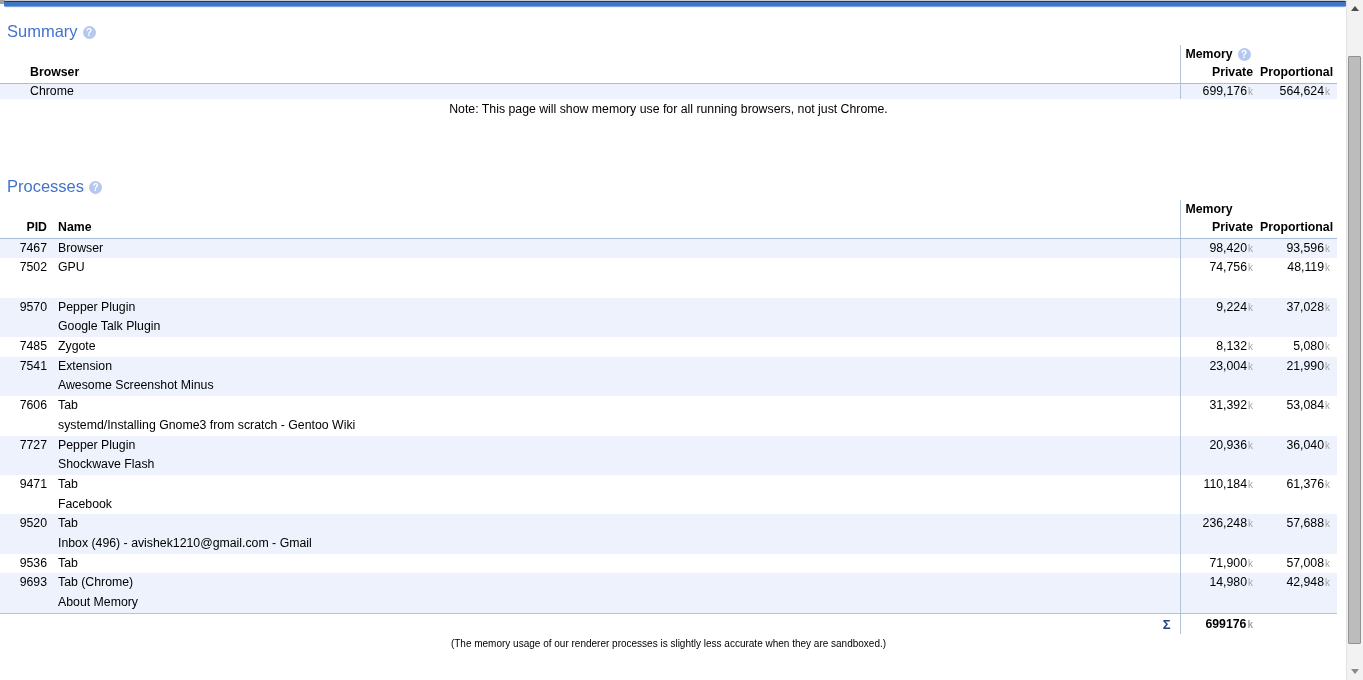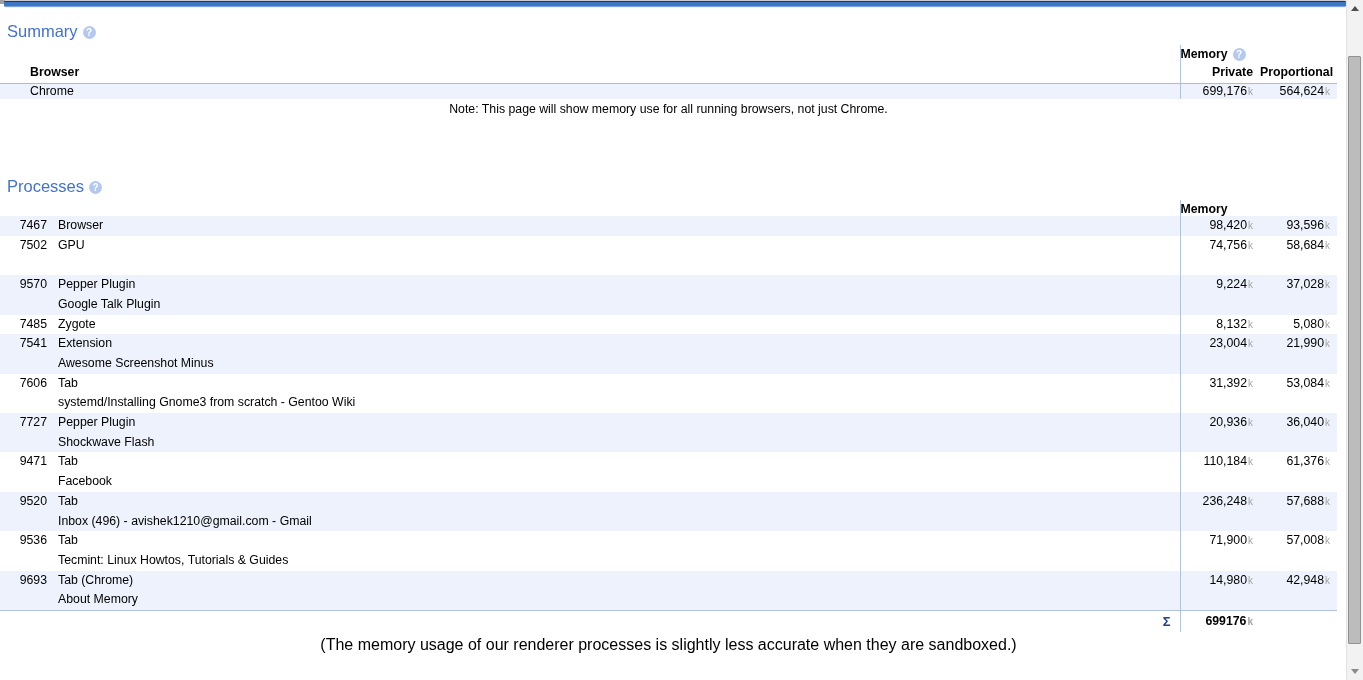--- a/index.html
+++ b/index.html
@@ -44,21 +44,21 @@
   .summary-table { margin-top:4px; }
   .proc-table   { margin-top:4px; }
 
   col.c-pid  { width:47px; }
   col.c-priv { width:80px; }
   col.c-prop { width:77px; }
 
   td, th { padding:0; font-size:12.3px; }
 
   tr.mem-row td { height:16px; vertical-align:bottom; }
-  .mem-head { font-weight:700; white-space:nowrap; }
+  .mem-head { font-weight:700; padding-left:5px; white-space:nowrap; }
   .mem-head .help-icon { vertical-align:0px; }
 
   tr.cols-row th {
     height:22px; vertical-align:bottom; padding-bottom:4px;
     border-bottom:1px solid #a9bcd8; font-weight:700;
   }
   th.h-pid  { text-align:right; }
   th.h-name { text-align:left; padding-left:11px; }
   th.h-browser { text-align:left; padding-left:30px; }
   th.num, td.num { text-align:right; padding-right:7px; white-space:nowrap; }
@@ -74,21 +74,21 @@
   td.p-pid   { text-align:right; }
   td.p-name, td.p-title { padding-left:11px; }
 
   .unit { color:#a5a5a5; font-size:10px; margin-left:1px; }
 
   tr.sum-row td { border-top:1px solid #b3c3da; height:21px; }
   td.sum-sigma { text-align:right; padding-right:9px; font-weight:700; color:#23417e; font-size:13px; }
   td.sum-val { font-weight:700; }
 
   .center-note { text-align:center; margin-top:3px; font-size:12.3px; }
-  .footnote    { text-align:center; margin-top:4px; font-size:16px; }
+  .footnote    { text-align:center; margin-top:4px; font-size:10px; }
 
   
   .scrollbar {
     position:absolute; top:0; right:0; width:17px; height:680px;
     background:#f2f2f2; border-left:1px solid #e2e2e2;
   }
   .sb-btn { position:absolute; left:0; width:16px; height:16px; cursor:pointer; }
   .sb-btn.up   { top:0; }
   .sb-btn.down { top:663px; }
   .tri-up {
@@ -151,33 +151,39 @@
       <col class="c-pid">
       <col>
       <col class="c-priv">
       <col class="c-prop">
     </colgroup>
     <tbody>
       <tr class="mem-row">
         <td colspan="2"></td>
         <td colspan="2" class="mem-head vline"><span>Memory</span></td>
       </tr>
+      <tr class="cols-row">
+        <th class="h-pid">PID</th>
+        <th class="h-name">Name</th>
+        <th class="num vline">Private</th>
+        <th class="num">Proportional</th>
+      </tr>
     </tbody>
     <tbody id="proc-rows">
         <tr class="proc-line1 shaded">
           <td class="p-pid row-cell">7467</td>
           <td class="p-name row-cell">Browser</td>
           <td class="num row-cell vline"><span class="val">98,420</span><span class="unit">k</span></td>
           <td class="num row-cell"><span class="val">93,596</span><span class="unit">k</span></td>
         </tr>
         <tr class="proc-line1">
           <td class="p-pid row-cell">7502</td>
           <td class="p-name row-cell">GPU</td>
           <td class="num row-cell vline"><span class="val">74,756</span><span class="unit">k</span></td>
-          <td class="num row-cell"><span class="val">58,684</span><span class="unit">k</span></td>
+          <td class="num row-cell"><span class="val">48,119</span><span class="unit">k</span></td>
         </tr>
         <tr class="proc-line2">
           <td class="p-pid row-cell"></td>
           <td class="p-title row-cell"></td>
           <td class="num row-cell vline"></td>
           <td class="num row-cell"></td>
         </tr>
         <tr class="proc-line1 shaded">
           <td class="p-pid row-cell">9570</td>
           <td class="p-name row-cell">Pepper Plugin</td>
@@ -254,26 +260,20 @@
           <td class="p-pid row-cell"></td>
           <td class="p-title row-cell">Inbox (496) - avishek1210@gmail.com - Gmail</td>
           <td class="num row-cell vline"></td>
           <td class="num row-cell"></td>
         </tr>
         <tr class="proc-line1">
           <td class="p-pid row-cell">9536</td>
           <td class="p-name row-cell">Tab</td>
           <td class="num row-cell vline"><span class="val">71,900</span><span class="unit">k</span></td>
           <td class="num row-cell"><span class="val">57,008</span><span class="unit">k</span></td>
-        </tr>
-        <tr class="proc-line2">
-          <td class="p-pid row-cell"></td>
-          <td class="p-title row-cell">Tecmint: Linux Howtos, Tutorials &amp; Guides</td>
-          <td class="num row-cell vline"></td>
-          <td class="num row-cell"></td>
         </tr>
         <tr class="proc-line1 shaded">
           <td class="p-pid row-cell">9693</td>
           <td class="p-name row-cell">Tab (Chrome)</td>
           <td class="num row-cell vline"><span class="val">14,980</span><span class="unit">k</span></td>
           <td class="num row-cell"><span class="val">42,948</span><span class="unit">k</span></td>
         </tr>
         <tr class="proc-line2 shaded">
           <td class="p-pid row-cell"></td>
           <td class="p-title row-cell">About Memory</td>

